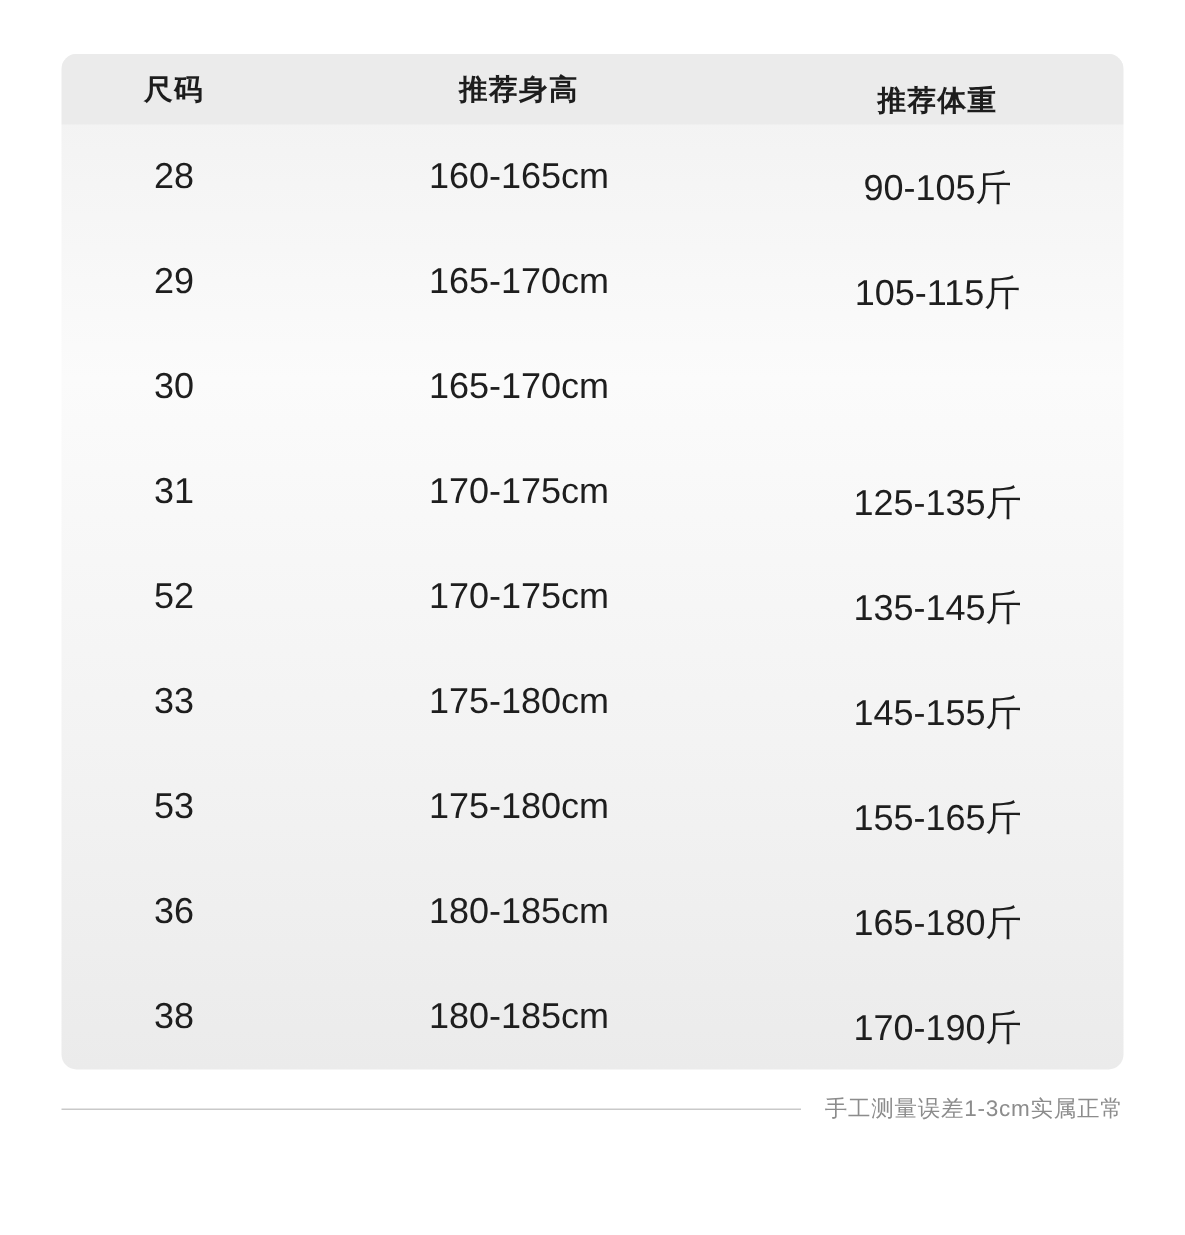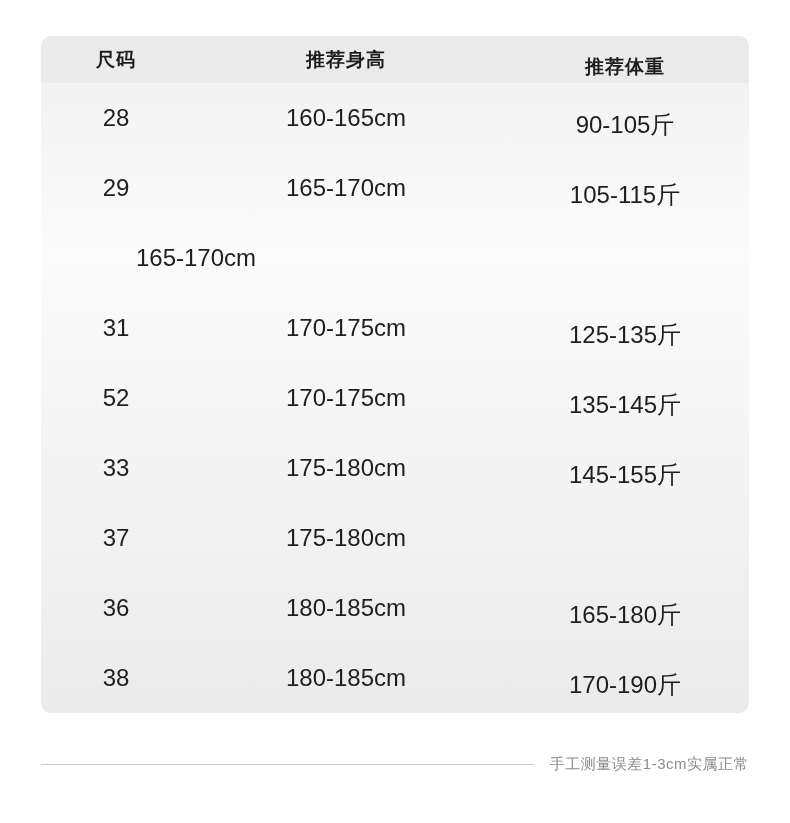--- a/index.html
+++ b/index.html
@@ -61,21 +61,21 @@
   .c-height {
     width: 310px;
   }
   .c-weight {
     width: 248px;
     margin-top: 14px;
   }
   .footer-note {
     position: absolute;
     left: 41px;
-    top: 755px;
+    top: 730px;
     width: 708px;
     display: flex;
     align-items: center;
     gap: 16px;
   }
   .note-line {
     flex: 1 1 auto;
     height: 1px;
     background: #c9c9c9;
   }
@@ -106,20 +106,21 @@
       <div class="cell c-weight">90-105斤</div>
     </div>
 
     <div class="row">
       <div class="cell c-size">29</div>
       <div class="cell c-height">165-170cm</div>
       <div class="cell c-weight">105-115斤</div>
     </div>
 
     <div class="row">
+      <div class="cell c-size">30</div>
       <div class="cell c-height">165-170cm</div>
     </div>
 
     <div class="row">
       <div class="cell c-size">31</div>
       <div class="cell c-height">170-175cm</div>
       <div class="cell c-weight">125-135斤</div>
     </div>
 
     <div class="row">
@@ -128,22 +129,23 @@
       <div class="cell c-weight">135-145斤</div>
     </div>
 
     <div class="row">
       <div class="cell c-size">33</div>
       <div class="cell c-height">175-180cm</div>
       <div class="cell c-weight">145-155斤</div>
     </div>
 
     <div class="row">
-      <div class="cell c-size">37</div>
+      <div class="cell c-size">53</div>
       <div class="cell c-height">175-180cm</div>
+      <div class="cell c-weight">155-165斤</div>
     </div>
 
     <div class="row">
       <div class="cell c-size">36</div>
       <div class="cell c-height">180-185cm</div>
       <div class="cell c-weight">165-180斤</div>
     </div>
 
     <div class="row">
       <div class="cell c-size">38</div>

